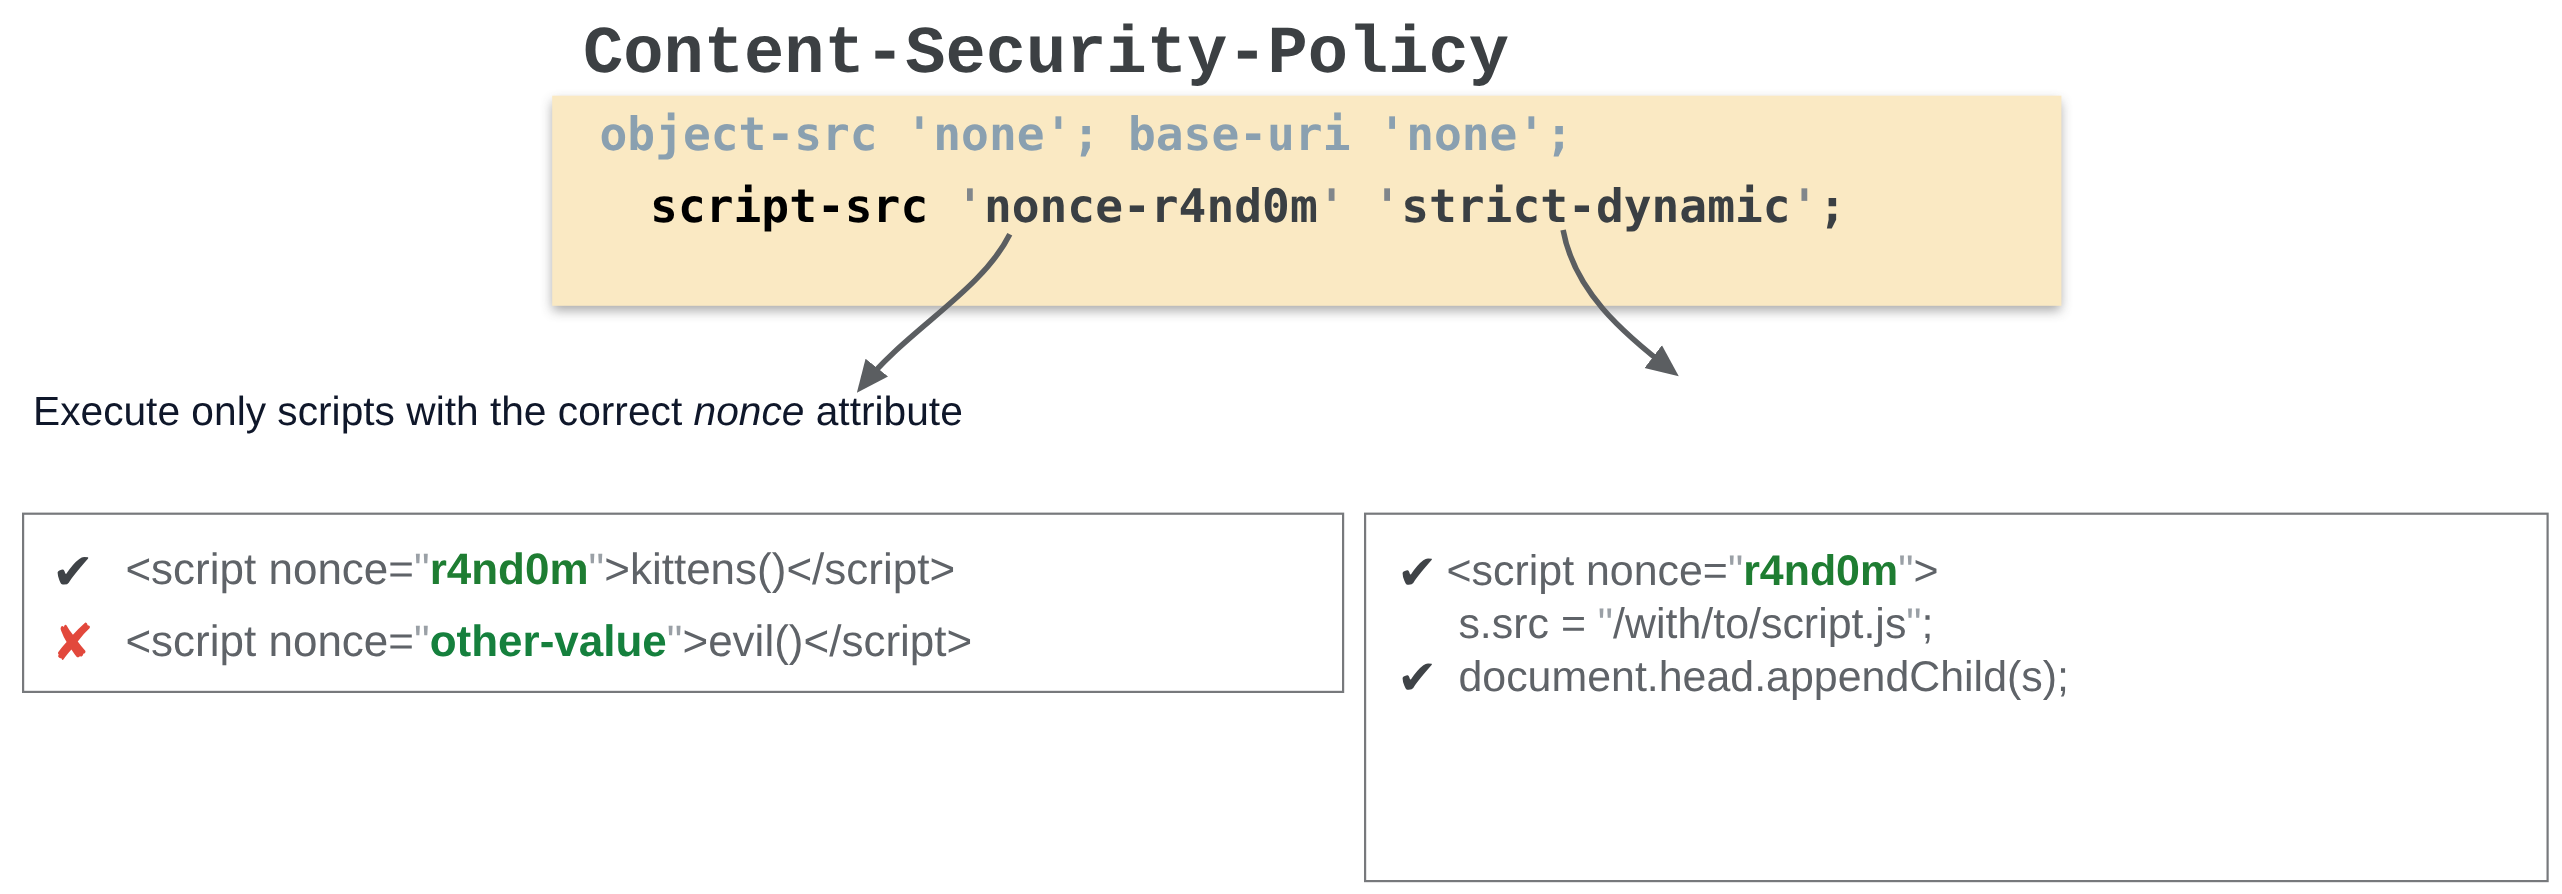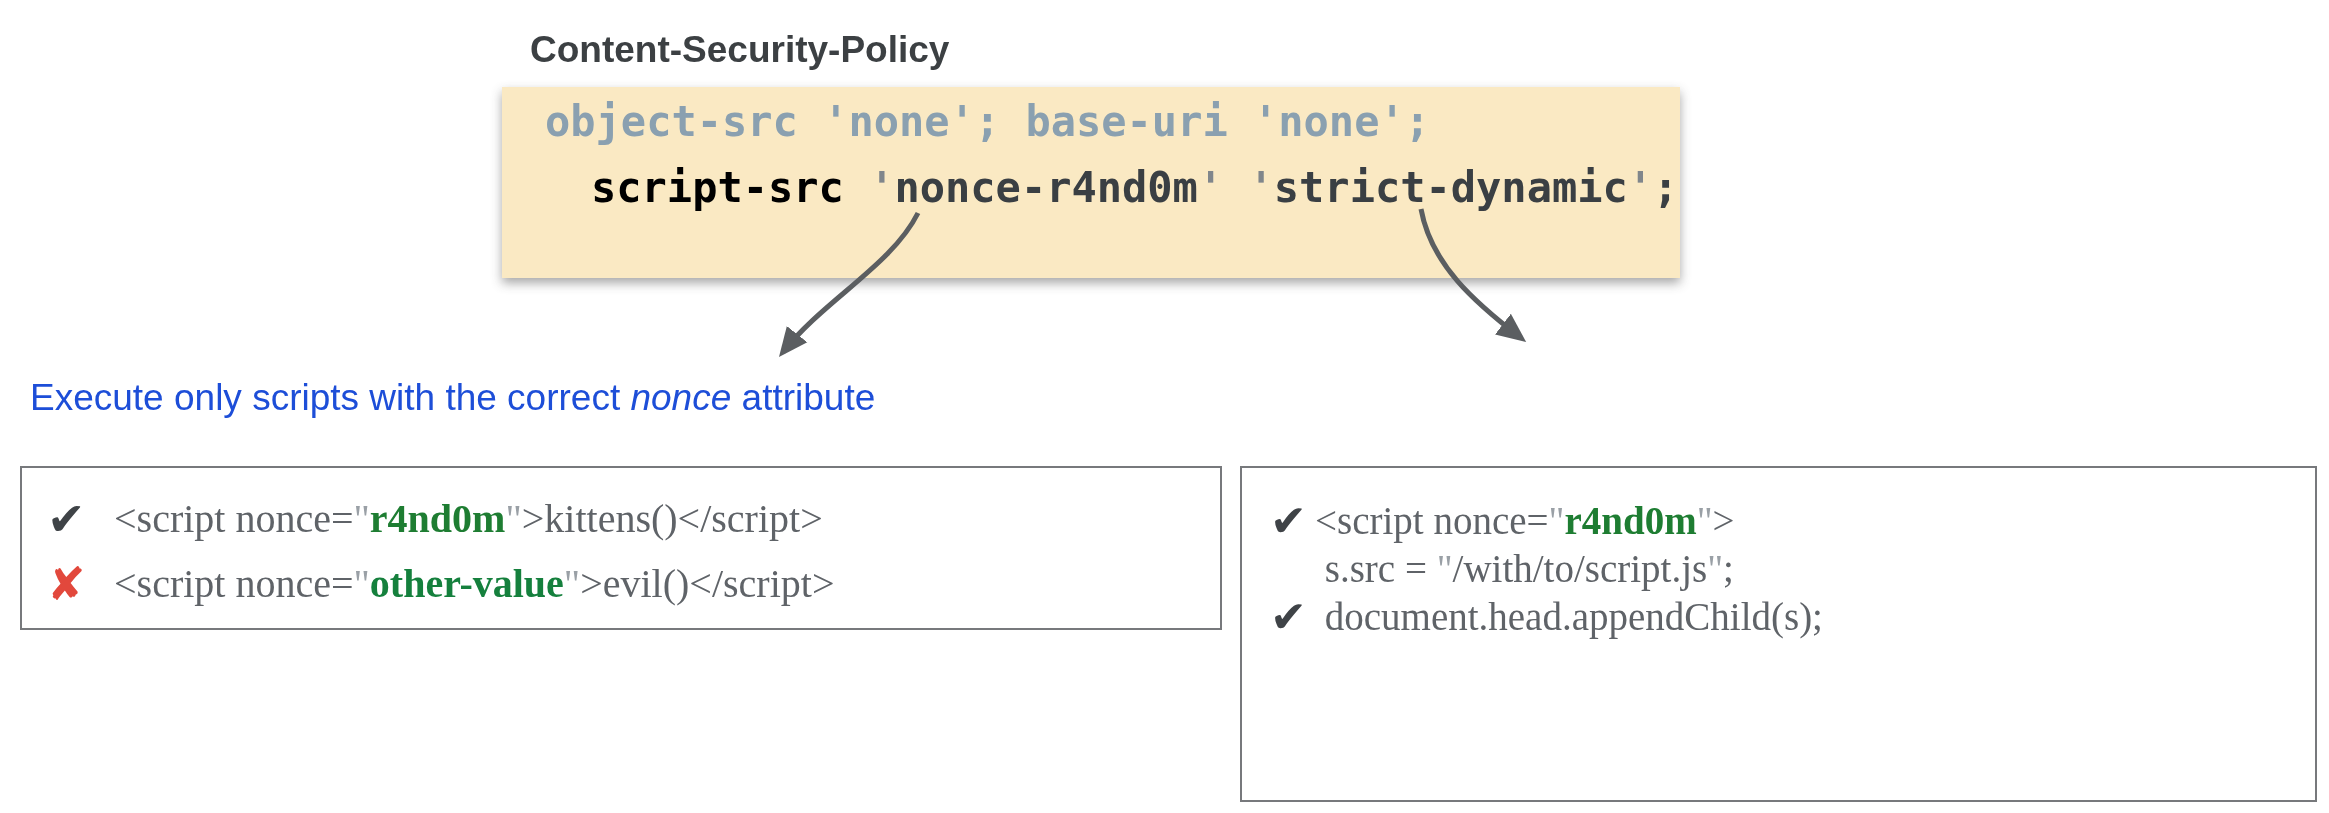--- a/index.html
+++ b/index.html
@@ -1,57 +1,57 @@
 <!DOCTYPE html>
 <html><head>
 <meta charset="utf-8">
 <style>
   html,body{margin:0;padding:0;background:#ffffff;}
   .canvas{position:relative;width:2329px;height:813px;background:#ffffff;overflow:hidden;
           font-family:"Liberation Sans","DejaVu Sans",sans-serif;}
 
   
   .title{position:absolute;left:530px;top:22px;
-         font-family:Liberation Sans, sans-serif;
-         font-weight:bold;font-size:37px;line-height:56px;color:#3C4043;white-space:pre;}
+         font-family:Liberation Mono, monospace;
+         font-weight:bold;font-size:61px;line-height:56px;color:#3C4043;white-space:pre;}
 
   
-  .policy-box{position:absolute;left:502px;top:87px;width:1178px;height:191px;
+  .policy-box{position:absolute;left:502px;top:87px;width:1372px;height:191px;
               background:#FAE9C3;box-shadow:0 5px 10px rgba(60,60,60,.45);
               padding:2px 0 0 43px;box-sizing:border-box;}
   .policy-line{font-family:"DejaVu Sans Mono","Liberation Mono",monospace;
                font-weight:bold;font-size:42px;line-height:66px;white-space:pre;}
   .sg-muted{color:#8AA0B0;}
   .sg-blue{color:#000000;margin-left:46px;}
   .sg-dark{color:#3A3F43;}
   .sg-quote{color:#80868B;}
 
   
   .arrows{position:absolute;left:0;top:0;width:2329px;height:813px;pointer-events:none;}
 
   
-  .annot{position:absolute;top:376px;font-size:37px;line-height:44px;color:#1d4ed8;white-space:pre;}
+  .annot{position:absolute;top:352px;font-size:37px;line-height:44px;color:#0f172a;white-space:pre;}
   .annot-left{left:30px;}
   .annot-right{left:1253px;}
   .sg-italic{font-style:italic;}
 
   
   .example{position:absolute;top:466px;background:#ffffff;border:2px solid #77797C;box-sizing:border-box;}
   .example-left{left:20px;width:1202px;height:164px;padding:18px 0 0 25px;}
   .example-right{left:1240px;width:1077px;height:336px;padding:28px 0 0 28px;}
   .code-row{display:flex;align-items:center;white-space:pre;}
   .example-left  .code-row{height:65px;}
   .example-right .code-row{height:48px;}
   .row-icon{display:inline-block;flex:0 0 auto;text-align:left;
             font-family:"DejaVu Sans","Liberation Sans",sans-serif;}
   .example-left  .row-icon{width:67px;font-size:46px;}
   .example-right .row-icon{width:45px;font-size:44px;}
   .icon-check{color:#3F4347;}
   .icon-cross{color:#E2483C;}
-  .row-code{font-family:Liberation Serif, serif;white-space:pre;}
+  .row-code{font-family:Liberation Sans, sans-serif;white-space:pre;}
   .example-left  .row-code{font-size:40px;}
   .example-right .row-code{font-size:39px;}
   .sg-code{color:#5F6368;}
   .sg-codequote{color:#9AA0A6;}
   .sg-green{color:#1E7D32;font-weight:bold;}
   .sg-red{color:#15803d;font-weight:bold;}
 </style>
 </head>
 <body>
 

